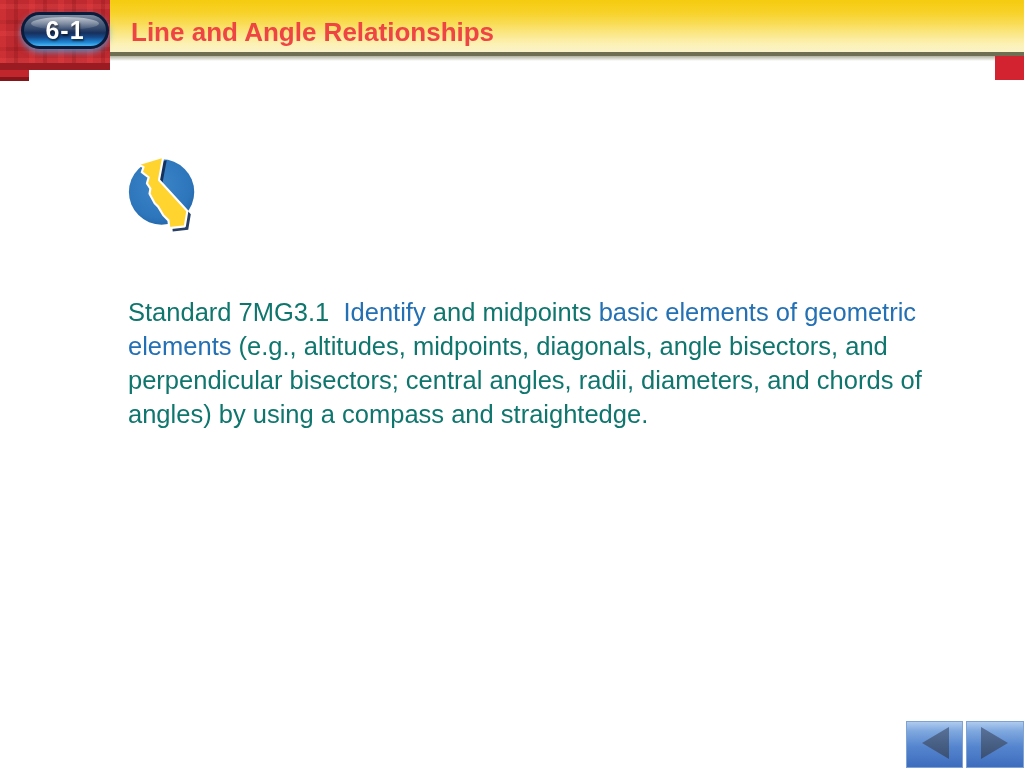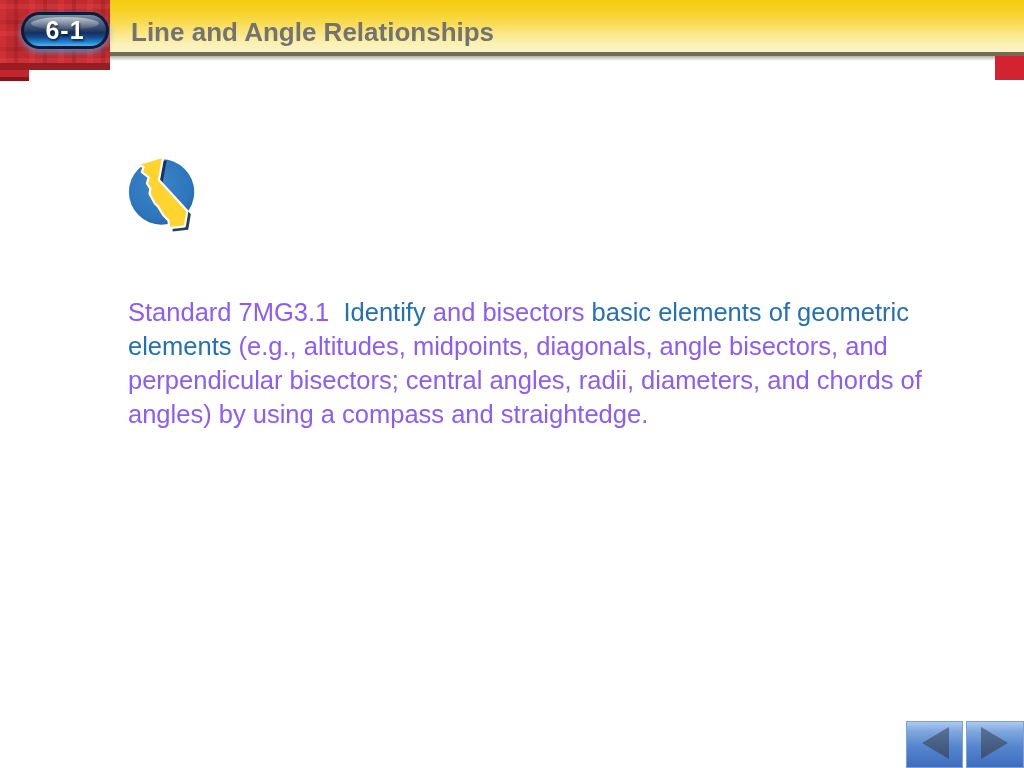--- a/index.html
+++ b/index.html
@@ -46,37 +46,37 @@
     content:""; position:absolute; left:8%; top:6%; width:84%; height:42%;
     border-radius:50%;
     background:linear-gradient(180deg, rgba(255,255,255,0.55), rgba(255,255,255,0.04));
   }
   .badge-text {
     position:relative; color:#ffffff; font-weight:bold; font-size:25px;
     letter-spacing:1px; text-shadow:1px 2px 2px rgba(0,0,0,0.55);
   }
   .slide-title {
     position:absolute; left:131px; top:17px;
-    font-size:26px; font-weight:bold; color:#737373; white-space:nowrap;
+    font-size:26px; font-weight:bold; color:#ef4444; white-space:nowrap;
   }
 
   
   .ca-logo { position:absolute; left:122px; top:148px; width:86px; height:88px; }
   .ca-heading { position:absolute; left:205px; top:167px; height:40px; }
   .ca-heading-inner {
     display:inline-block; transform:scaleX(0.86); transform-origin:0 50%;
     font-size:38px; font-weight:bold; color:#1B57A8;
     letter-spacing:2px; white-space:nowrap;
   }
 
   
   .standards-paragraph { position:absolute; left:128px; top:295px; }
   .std-line { white-space:pre; font-size:25.5px; line-height:34px; color:#1F1F1F; }
   .run-blue { color:#2470B4;text-align:center; }
-  .run-black { color:#8b5cf6;margin-top:16px; }
+  .run-black { color:#0f766e;margin-top:16px; }
 
   
   .nav-buttons { position:absolute; left:906px; top:721px; display:flex; gap:3px; }
   .nav-btn {
     width:57px; height:47px; border:1px solid #7FA2D4;
     background:linear-gradient(180deg,#AECBEE 0%,#7FA8DE 20%,#5585CE 55%,#3E6CBE 100%);
     display:flex; align-items:center; justify-content:center;
     cursor:pointer; padding:0;
   }
   .nav-btn:last-child { width:58px; }
@@ -111,21 +111,21 @@
       </defs>
       <circle cx="46" cy="50" r="38" fill="url(#circleGrad)"></circle>
 
       <path d="M18,18 L48,9 L43,36 L76,72 L73,90 L55,92 L54,83 L48,77 L42,67 L38,63 L32,52 L33,46 L29,40 L31,33 L23,27 L25,21 Z" transform="translate(4,4)" fill="#0F2A52" opacity="0.9"></path>
 
       <path d="M18,18 L48,9 L43,36 L76,72 L73,90 L55,92 L54,83 L48,77 L42,67 L38,63 L32,52 L33,46 L29,40 L31,33 L23,27 L25,21 Z" fill="#FFD42E" stroke="#FFFFFF" stroke-width="2.5" stroke-linejoin="round"></path>
     </svg>
   </div>
 
   <div class="standards-paragraph">
-      <div class="std-line"><span class="run-black">Standard 7MG3.1  </span><span class="run-blue">Identify</span><span class="run-black"> and bisectors </span><span class="run-blue">basic elements of geometric</span></div>
+      <div class="std-line"><span class="run-black">Standard 7MG3.1  </span><span class="run-blue">Identify</span><span class="run-black"> and midpoints </span><span class="run-blue">basic elements of geometric</span></div>
       <div class="std-line"><span class="run-blue">elements</span><span class="run-black"> (e.g., altitudes, midpoints, diagonals, angle bisectors, and</span></div>
       <div class="std-line"><span class="run-black">perpendicular bisectors; central angles, radii, diameters, and chords of</span></div>
       <div class="std-line"><span class="run-black">angles) by using a compass and straightedge.</span></div>
     </div>
 
   <div class="nav-buttons">
     <button class="nav-btn" aria-label="previous slide">
       <span>
         <svg width="34" height="36" viewBox="0 0 34 36" aria-hidden="true">
           <defs>

